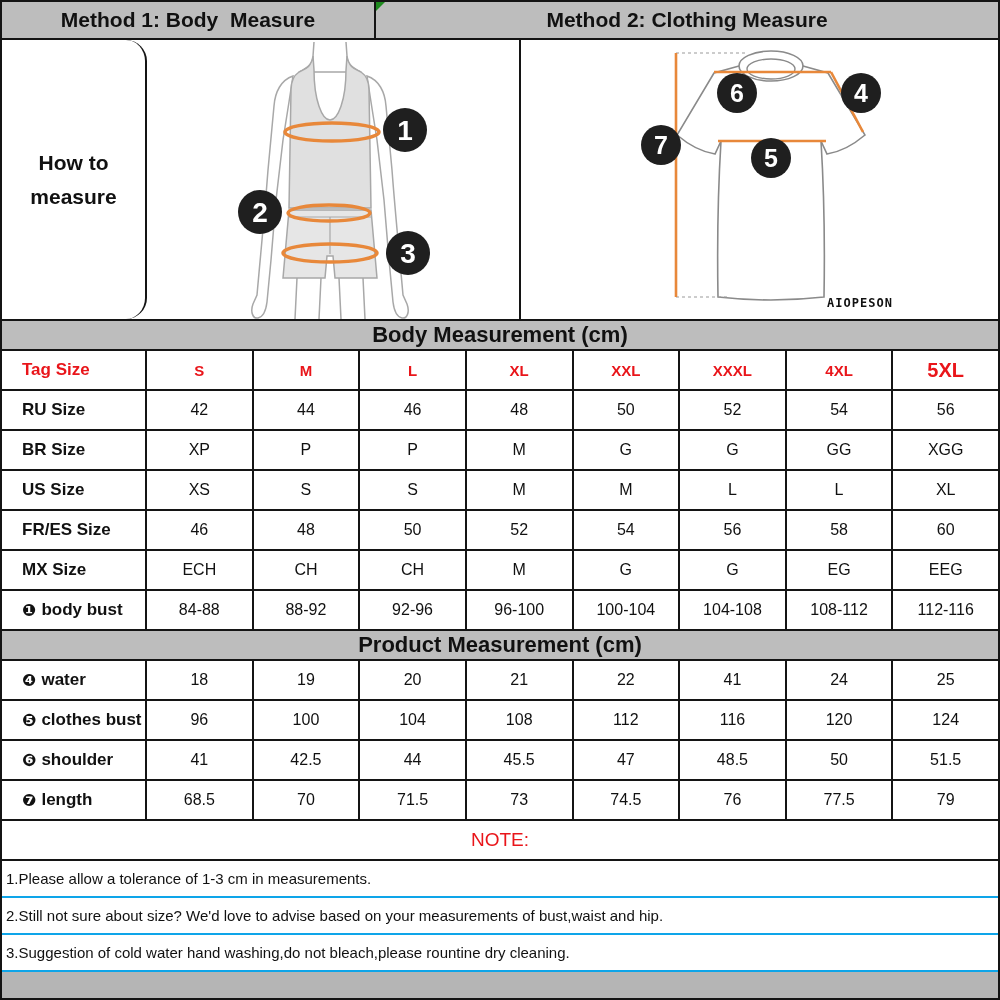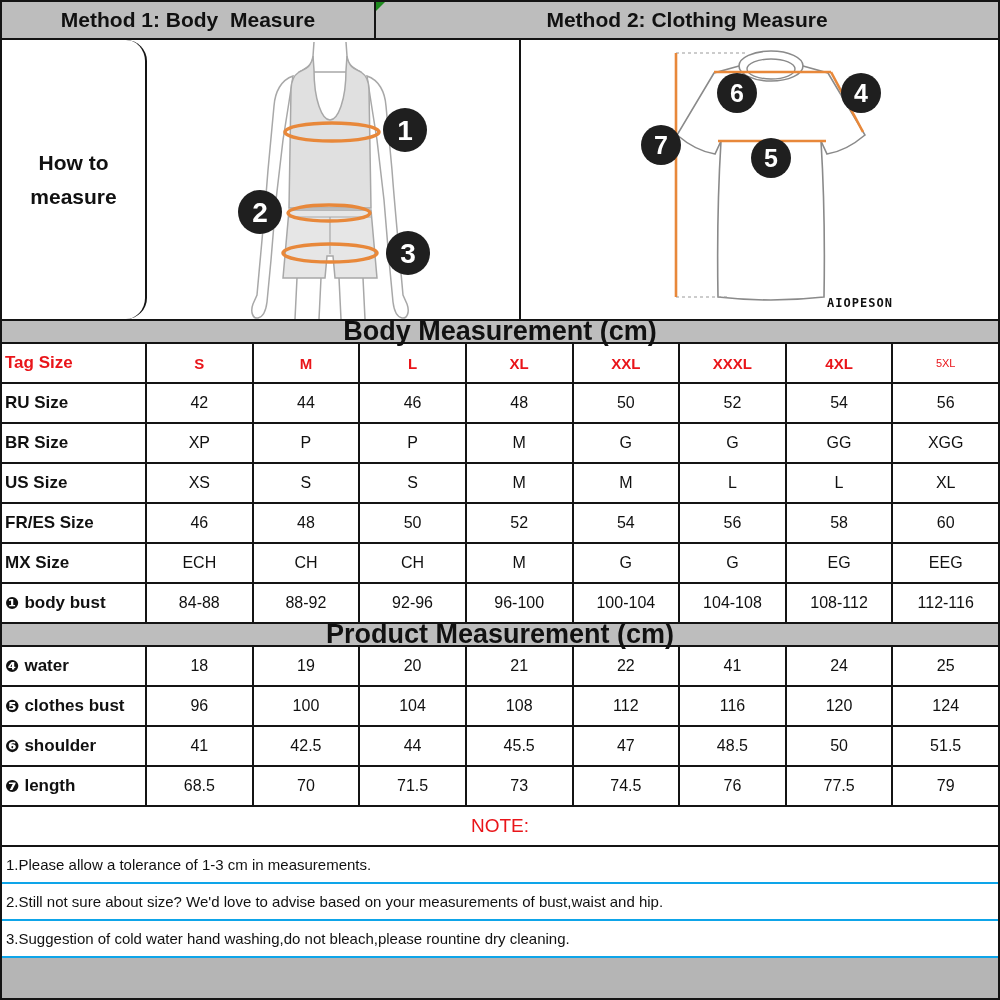--- a/index.html
+++ b/index.html
@@ -25,28 +25,28 @@
     border-left:9px solid #1e8a1e; border-bottom:9px solid transparent; }
 
   
   .illus { height:281px; }
   .howto { display:flex; flex-direction:column; align-items:center;
     justify-content:center; font-weight:bold; font-size:21px; line-height:1.6;border-radius:21px; }
   .figcell { display:flex; align-items:stretch; justify-content:center; overflow:hidden; }
   .figcell svg { display:block; }
 
   
-  .band { height:23px; background:#bdbdbd; border-bottom:2px solid #141414;
+  .band { height:30px; background:#bdbdbd; border-bottom:2px solid #141414;
     display:flex; align-items:center; justify-content:center;
-    font-weight:bold; font-size:27px; flex:0 0 auto; }
+    font-weight:bold; font-size:22px; flex:0 0 auto; }
 
   
   .trow { height:40px; flex:0 0 auto; }
   .trow .lbl { width:145px; display:flex; align-items:center; gap:5px;
-    padding-left:3px; font-weight:bold; font-size:17px; }
+    padding-left:20px; font-weight:bold; font-size:17px; }
   .trow .cell { flex:1; display:flex; align-items:center; justify-content:center;
     font-size:16px; }
   .red { color:#e9151a; }
   .marker { font-family:"DejaVu Sans", sans-serif; font-size:17px; line-height:1; }
 
   
   .note-band { height:40px; background:#fff; border-bottom:2px solid #141414;
     display:flex; align-items:center; justify-content:center;
     font-size:19px; color:#e9151a; flex:0 0 auto; }
   .note-row { height:37px; background:#fff; border-bottom:2px solid #0ea5e9;
@@ -155,21 +155,21 @@
     <div class="c lbl red">
         <span>Tag Size</span>
       </div>
     <div class="c cell red" style="font-weight:bold;font-size:15px">S</div>
     <div class="c cell red" style="font-weight:bold;font-size:15px">M</div>
     <div class="c cell red" style="font-weight:bold;font-size:15px">L</div>
     <div class="c cell red" style="font-weight:bold;font-size:15px">XL</div>
     <div class="c cell red" style="font-weight:bold;font-size:15px">XXL</div>
     <div class="c cell red" style="font-weight:bold;font-size:15px">XXXL</div>
     <div class="c cell red" style="font-weight:bold;font-size:15px">4XL</div>
-    <div class="c cell red" style="font-weight:normal;font-size:11px">5XL</div>
+    <div class="c cell red" style="font-weight:bold;font-size:20px">5XL</div>
   </div>
 
   <div class="r trow">
     <div class="c lbl">
         <span>RU Size</span>
       </div>
     <div class="c cell">42</div>
     <div class="c cell">44</div>
     <div class="c cell">46</div>
     <div class="c cell">48</div>

